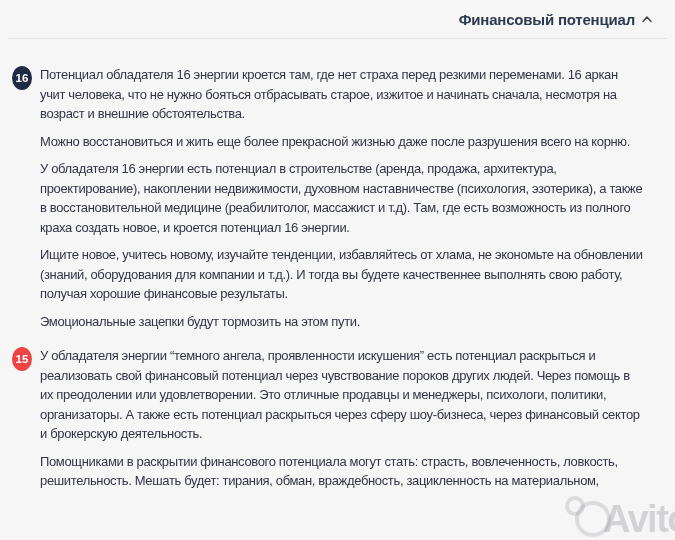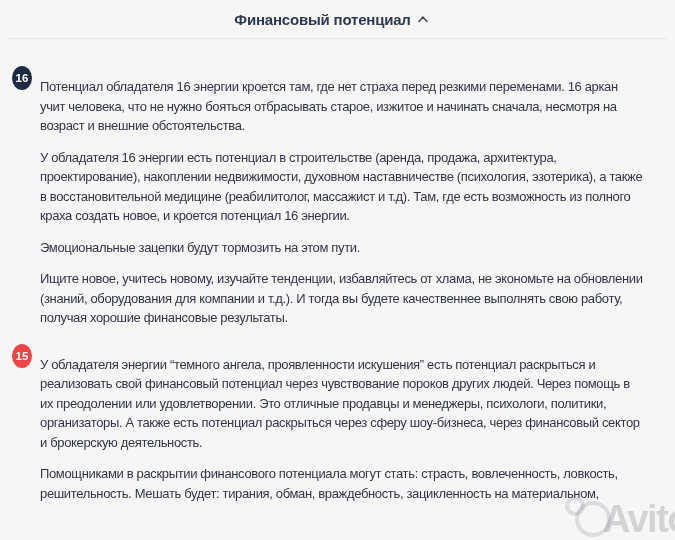--- a/index.html
+++ b/index.html
@@ -8,21 +8,21 @@
     position: relative;
     overflow: hidden;
     background: #f7f6f7;
     font-family: "Liberation Sans", "DejaVu Sans", sans-serif;
     color: #323644;
   }
   .header {
     height: 38px;
     display: flex;
     align-items: center;
-    justify-content: center;
+    justify-content: flex-end;
     padding: 0 16px 0 10px;
     cursor: pointer;
   }
   .page-title {
     font-size: 15px;
     font-weight: 700;
     color: #2b3a4f;
     letter-spacing: -0.2px;
   }
   .chevron-btn {
@@ -47,21 +47,21 @@
     border-radius: 50%;
     color: #ffffff;
     font-size: 11.5px;
     font-weight: 700;
     display: flex; align-items: center; justify-content: center;
     flex-shrink: 0;
     margin-top: 1px;
   }
   .paragraphs { flex: 1; max-width: 604px; }
   .paragraphs p {
-    margin: 12px 0 8px 0;
+    margin: 0 0 8px 0;
     font-size: 13px;
     line-height: 19.5px;
     letter-spacing: -0.35px;
     color: #323644;
   }
   .watermark {
     position: absolute;
     right: -14px;
     bottom: 2px;
     display: flex;
@@ -94,23 +94,24 @@
     </svg>
   </span>
 </div>
 <div class="divider"></div>
 
 <div class="content" id="content">
   <div class="section">
     <div class="badge" style="background: rgb(31, 43, 67);">16</div>
     <div class="paragraphs">
         <p>Потенциал обладателя 16 энергии кроется там, где нет страха перед резкими переменами. 16 аркан учит человека, что не нужно бояться отбрасывать старое, изжитое и начинать сначала, несмотря на возраст и внешние обстоятельства.</p>
+        <p>Можно восстановиться и жить еще более прекрасной жизнью даже после разрушения всего на корню.</p>
         <p>У обладателя 16 энергии есть потенциал в строительстве (аренда, продажа, архитектура, проектирование), накоплении недвижимости, духовном наставничестве (психология, эзотерика), а также в восстановительной медицине (реабилитолог, массажист и т.д). Там, где есть возможность из полного краха создать новое, и кроется потенциал 16 энергии.</p>
+        <p>Ищите новое, учитесь новому, изучайте тенденции, избавляйтесь от хлама, не экономьте на обновлении (знаний, оборудования для компании и т.д.). И тогда вы будете качественнее выполнять свою работу, получая хорошие финансовые результаты.</p>
         <p>Эмоциональные зацепки будут тормозить на этом пути.</p>
-        <p>Ищите новое, учитесь новому, изучайте тенденции, избавляйтесь от хлама, не экономьте на обновлении (знаний, оборудования для компании и т.д.). И тогда вы будете качественнее выполнять свою работу, получая хорошие финансовые результаты.</p>
       </div>
   </div>
 
   <div class="section">
     <div class="badge" style="background: #ef4444;">15</div>
     <div class="paragraphs">
         <p>У обладателя энергии “темного ангела, проявленности искушения” есть потенциал раскрыться и реализовать свой финансовый потенциал через чувствование пороков других людей. Через помощь в их преодолении или удовлетворении. Это отличные продавцы и менеджеры, психологи, политики, организаторы. А также есть потенциал раскрыться через сферу шоу-бизнеса, через финансовый сектор и брокерскую деятельность.</p>
         <p>Помощниками в раскрытии финансового потенциала могут стать: страсть, вовлеченность, ловкость, решительность. Мешать будет: тирания, обман, враждебность, зацикленность на материальном,</p>
       </div>
   </div>

